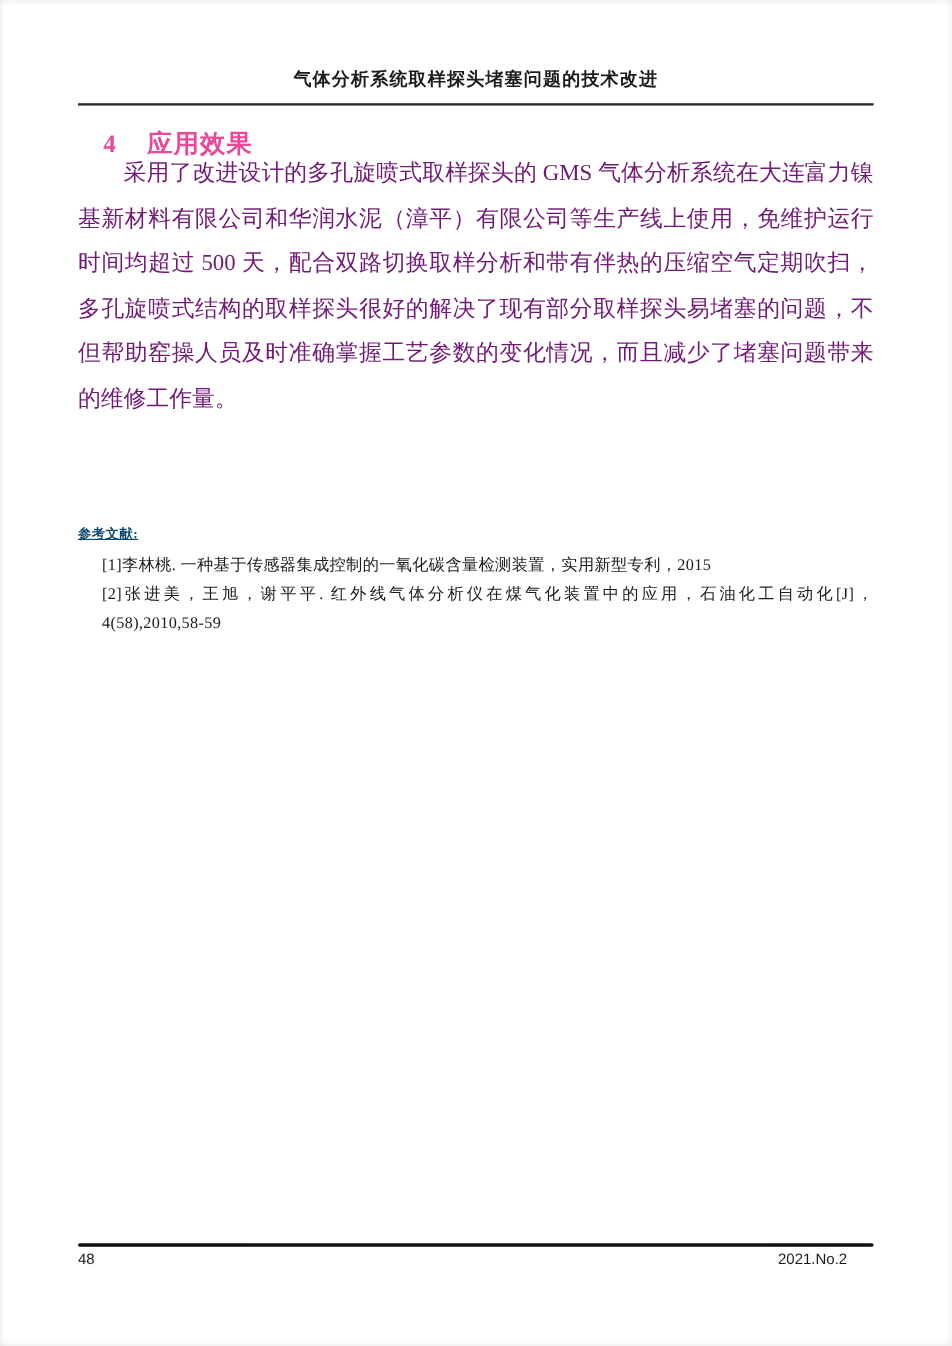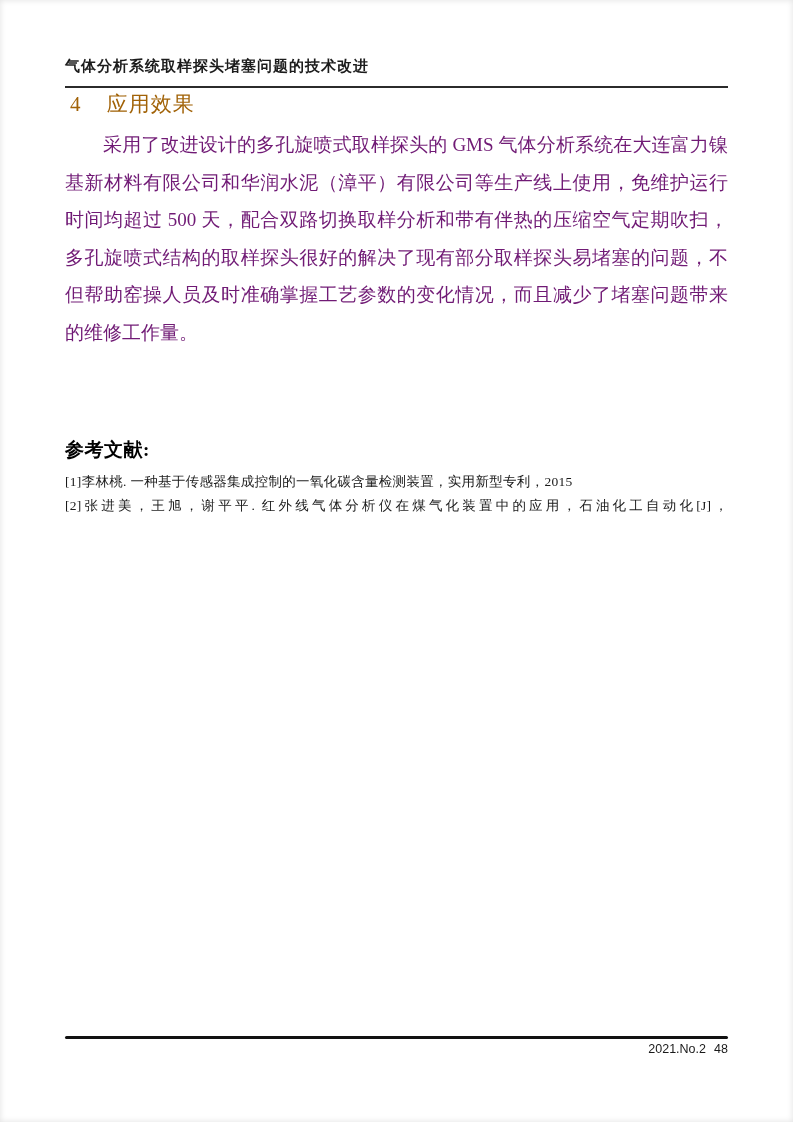--- a/index.html
+++ b/index.html
@@ -16,42 +16,43 @@
     box-shadow: inset 0 0 6px rgba(0,0,0,0.12);
     overflow: hidden;
     color: #1a1a1a;
     font-family: "Liberation Serif", "DejaVu Serif", serif;
   }
   .running-head {
     position: absolute;
     top: 57px;
     left: 65px;
     width: 663px;
+    text-align: center;
     font-size: 15px;
     font-weight: bold;
     letter-spacing: 1px;
     color: #1c1c1c;
     white-space: nowrap;
   }
   .head-rule {
     position: absolute;
     top: 86px;
     left: 65px;
     width: 663px;
     height: 2px;
     background: #2b2b2b;
   }
   .section-heading {
     position: absolute;
     top: 90px;
     left: 70px;
-    margin: 0;
+    margin: 16px;
     font-size: 21px;
-    font-weight: normal;
-    color: #a16207;
+    font-weight: bold;
+    color: #ec4899;
     letter-spacing: 1px;
     white-space: nowrap;
   }
   .sec-num { margin-right: 19px; }
   .body-para {
     position: absolute;
     top: 126px;
     left: 65px;
     width: 663px;
     margin: 0;
@@ -62,32 +63,34 @@
     text-indent: 38px;
     color: #701a75;
   }
   .references {
     position: absolute;
     top: 437px;
     left: 65px;
     width: 663px;
   }
   .ref-heading {
-    font-size: 19px;
+    font-size: 11px;
     font-weight: bold;
-    color: #000000;
+    color: #0c4a6e;
     margin-bottom: 7px;
     letter-spacing: 0.5px;
+    text-decoration: underline;
   }
   .ref-line {
     font-size: 13.5px;
     line-height: 24px;
     color: #1a1a1a;
     letter-spacing: 0.3px;
     white-space: nowrap;
+    margin-left: 20px;
   }
   .ref-line.stretch {
     white-space: normal;
     text-align: justify;
     text-align-last: justify;
     text-justify: inter-ideograph;
   }
   .foot-rule {
     position: absolute;
     top: 1036px;
@@ -104,21 +107,21 @@
     width: 663px;
     height: 20px;
     font-family: "Liberation Sans", "DejaVu Sans", sans-serif;
     font-size: 12.5px;
     color: #1a1a1a;
   }
   .page-num {
     position: absolute;
     left: 0;
     width: 100%;
-    text-align: right;
+    text-align: left;
   }
   .issue {
     position: absolute;
     right: 22px;
     top: 0;
   }
 </style>
 </head>
 <body>
 
@@ -132,20 +135,21 @@
     <span class="sec-num">4</span>
     <span class="sec-title">应用效果</span>
   </h1>
 
   <p class="body-para">采用了改进设计的多孔旋喷式取样探头的 GMS 气体分析系统在大连富力镍基新材料有限公司和华润水泥（漳平）有限公司等生产线上使用，免维护运行时间均超过 500 天，配合双路切换取样分析和带有伴热的压缩空气定期吹扫，多孔旋喷式结构的取样探头很好的解决了现有部分取样探头易堵塞的问题，不但帮助窑操人员及时准确掌握工艺参数的变化情况，而且减少了堵塞问题带来的维修工作量。</p>
 
   <div class="references">
     <div class="ref-heading">参考文献:</div>
     <div class="ref-line">[1]李林桃. 一种基于传感器集成控制的一氧化碳含量检测装置，实用新型专利，2015</div>
     <div class="ref-line stretch">[2]张进美，王旭，谢平平. 红外线气体分析仪在煤气化装置中的应用，石油化工自动化[J]，</div>
+    <div class="ref-line">4(58),2010,58-59</div>
   </div>
 
   <div class="foot-rule"></div>
 
   <div class="footer">
     <span class="page-num">48</span>
     <span class="issue">2021.No.2</span>
   </div>
 
 </div>

